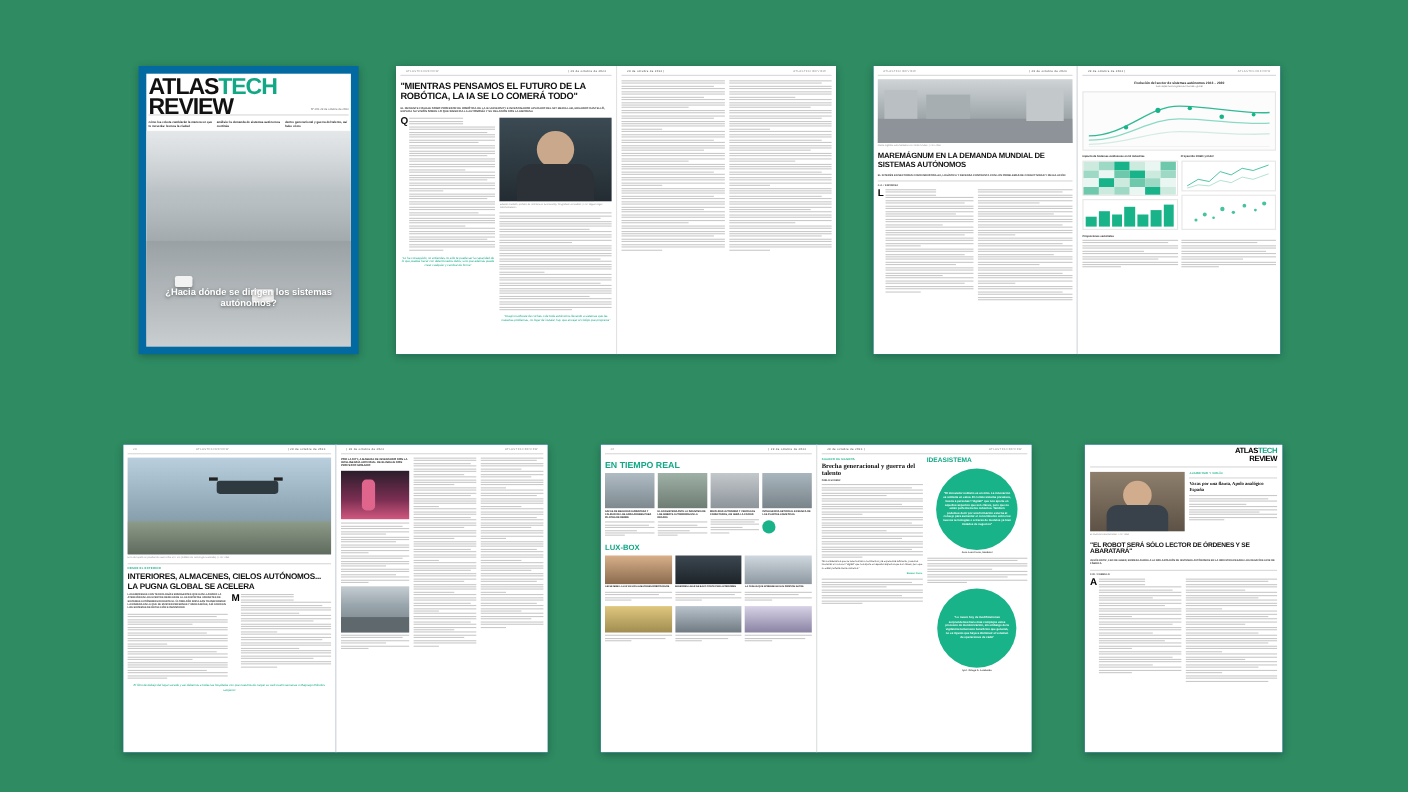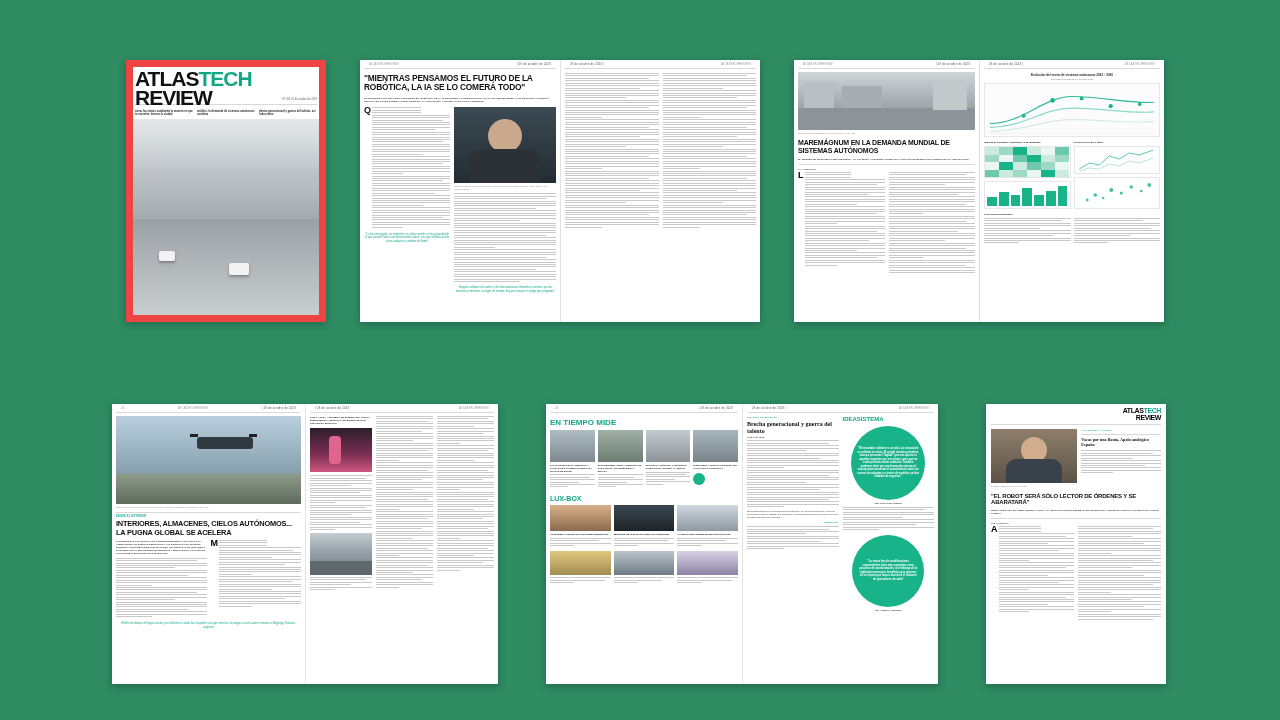--- a/index.html
+++ b/index.html
@@ -13,21 +13,21 @@
   }
   #stage {
     position: relative;
     width: 1280px;
     height: 720px;
     background: #2e8b62;
   }
 
   .spread {
     position: absolute;
-    background: #ef4444;
+    background: #0369a1;
     box-shadow: 0 2px 7px rgba(0,0,0,0.28);
     overflow: hidden;
     box-sizing: border-box;
   }
 
   
   .page {
     position: relative;
     height: 100%;
     background: #fff;
@@ -158,20 +158,21 @@
           <div>
             <div class="tt">dentro generacional y guerra del talento, así hubo cómo</div>
           </div>
         </div>
       </div>
       <div class="cover-photo">
         <div class="floor"></div>
         <div class="robot" style="left:26px;bottom:54px;"></div>
         <div class="robot" style="left:96px;bottom:40px;width:20px;height:12px;"></div>
         <div style="position:absolute;left:0;right:0;top:0;height:56px;background:linear-gradient(rgba(255,255,255,.45),rgba(255,255,255,0));"></div>
+        <div class="cover-title">¿Hacia dónde se dirigen los sistemas autónomos?</div>
       </div>
     </div>
   </div>
 
   <div class="spread" id="interview-spread">
     <div class="spread-inner">
 
       <div class="page" style="width:50%;padding:0 4px 4px 4px;">
         <div class="hdr">
           <span>ATLASTECHREVIEW</span>
@@ -974,21 +975,21 @@
   <div class="spread" id="realtime-spread">
     <div class="spread-inner">
 
       <div class="page" style="width:50%;padding:0 4px 4px 4px;">
         <div class="hdr">
           <span>26</span>
           <span class="mid">| 29 de octubre de 2023</span>
         </div>
         <div class="rule"></div>
 
-        <div class="bigteal" style="font-size:8px;margin:5px 0 3px 0;">EN TIEMPO MIDE</div>
+        <div class="bigteal" style="font-size:8px;margin:5px 0 3px 0;">EN TIEMPO REAL</div>
 
         <div style="display:flex;gap:3px;">
           <div style="flex:1;">
             <div class="photo" style="height:32px;background:linear-gradient(#b0bcc4,#7d888f);"></div>
             <div style="font-size:2.2px;font-weight:bold;margin-top:2px;line-height:1.25;color:#111;">GAFAS DE REALIDAD AUMENTADA Y CALIDAD DE LOS SIMULADORES PARA PILOTOS DE DRONE</div>
             <div class="col" style="margin-top:2px;">
               <div class="ln"></div>
                 <div class="ln s90"></div>
                 <div class="ln"></div>
                 <div class="ln s65"></div>

